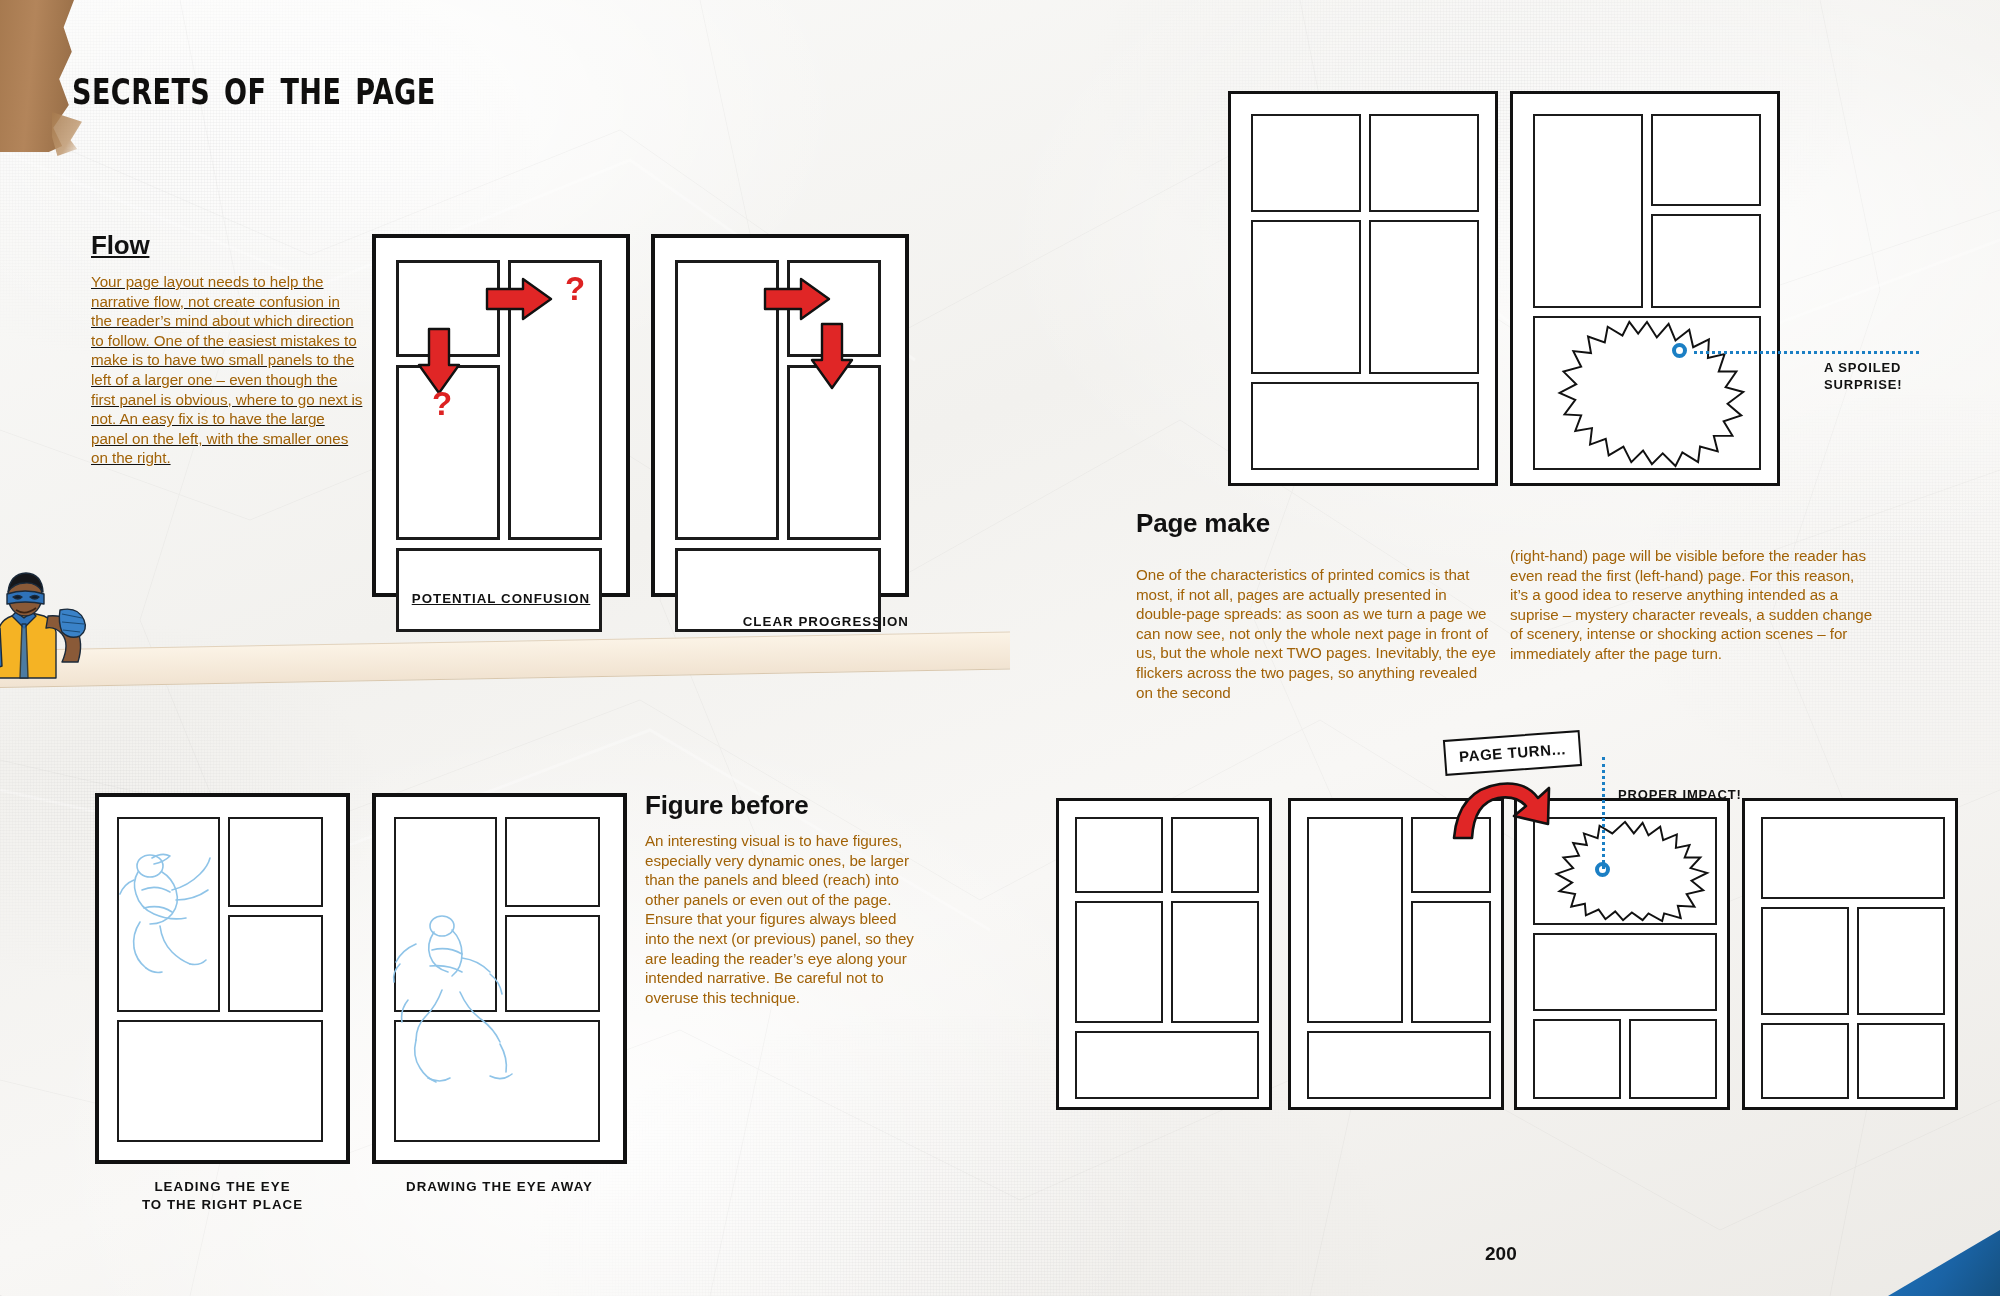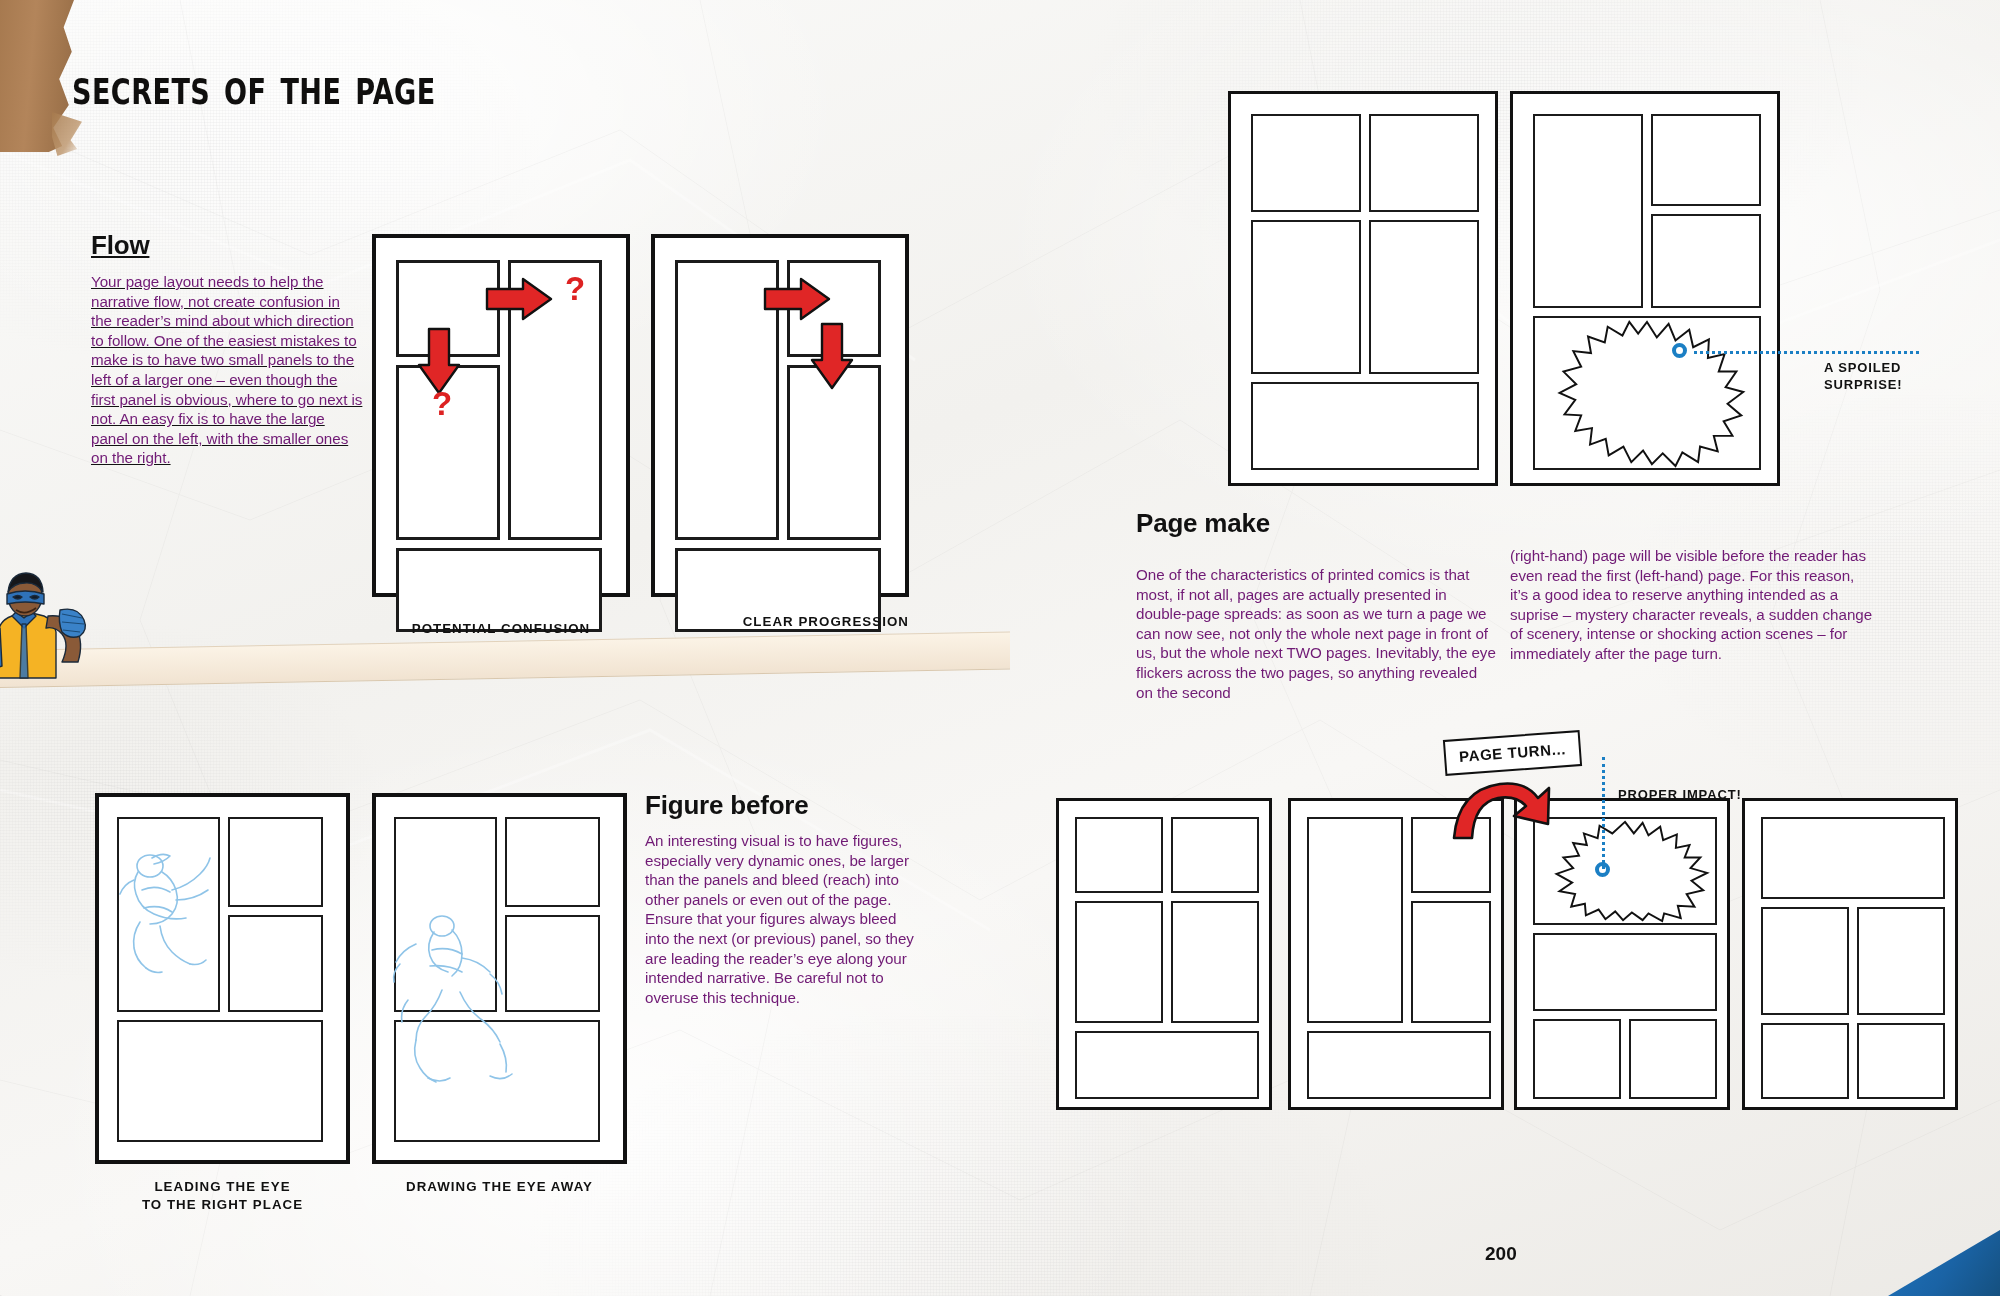--- a/index.html
+++ b/index.html
@@ -47,21 +47,21 @@
   
   #title{
     left:72px;top:58px;
     font-family:"DejaVu Sans Condensed","Liberation Sans Narrow","Liberation Sans",sans-serif;
     font-weight:700;font-size:50px;letter-spacing:.5px;
     font-variant:small-caps;text-transform:lowercase;
     transform:scaleX(.86);transform-origin:left center;
     white-space:nowrap;color:#100f0e;
   }
   .sec-h{font-weight:700;font-size:26px;letter-spacing:-.2px;color:#111;}
-  .body-t{font-size:15.2px;line-height:19.6px;color:#701a75;letter-spacing:-.05px;}
+  .body-t{font-size:15.2px;line-height:19.6px;color:#a16207;letter-spacing:-.05px;}
   .cap{
     font-size:13.3px;font-weight:700;letter-spacing:1.05px;
     text-align:center;color:#111;line-height:18px;
   }
   .pg{font-size:19px;font-weight:700;color:#111;}
 
   
   #brush{
     left:0;top:0;width:74px;height:152px;
     background:linear-gradient(95deg,#a37448 0%,#b08054 42%,#9c6f45 78%,#8e6440 100%);
@@ -175,21 +175,21 @@
   <div class="panel" style="left:132px;top:127px;width:94px;height:175px;"></div>
   <div class="panel" style="left:20px;top:310px;width:206px;height:84px;"></div>
 </div>
 <svg class="abs redarrow" style="left:763px;top:277px;" width="68" height="44" viewBox="0 0 68 44">
   <path d="M2 12 L38 12 L38 2 L66 22 L38 42 L38 32 L2 32 Z" fill="#e02626" stroke="#111" stroke-width="2.4" stroke-linejoin="round"></path>
 </svg>
 <svg class="abs redarrow" style="left:810px;top:322px;" width="44" height="68" viewBox="0 0 44 68">
   <path d="M12 2 L32 2 L32 38 L42 38 L22 66 L2 38 L12 38 Z" fill="#e02626" stroke="#111" stroke-width="2.4" stroke-linejoin="round"></path>
 </svg>
 
-<div class="abs cap" style="left:372px;top:620px;width:258px;">POTENTIAL CONFUSION</div>
+<div class="abs cap" style="left:372px;top:590px;width:258px;text-decoration:underline;">POTENTIAL CONFUSION</div>
 <div class="abs cap" style="left:651px;top:613px;width:258px;text-align:right;">CLEAR PROGRESSION</div>
 
 <div class="abs" id="banner"></div>
 <svg class="abs" id="hero" viewBox="0 0 118 120">
   <g stroke="#1b2a3a" stroke-width="1.4" stroke-linejoin="round">
     <path d="M6 112 L6 66 Q8 54 20 50 L36 46 L52 50 Q62 54 64 66 L64 112 Z" fill="#f5b324"></path>
     <path d="M20 50 L32 62 L44 50 L40 46 L32 52 L24 46 Z" fill="#2f72b8"></path>
     <path d="M30 58 L34 58 L36 112 L28 112 Z" fill="#2f72b8" opacity=".85"></path>
     <path d="M0 66 L8 62 L10 100 L0 104 Z" fill="#2f72b8"></path>
     <ellipse cx="33" cy="30" rx="17" ry="20" fill="#8a5a38"></ellipse>

